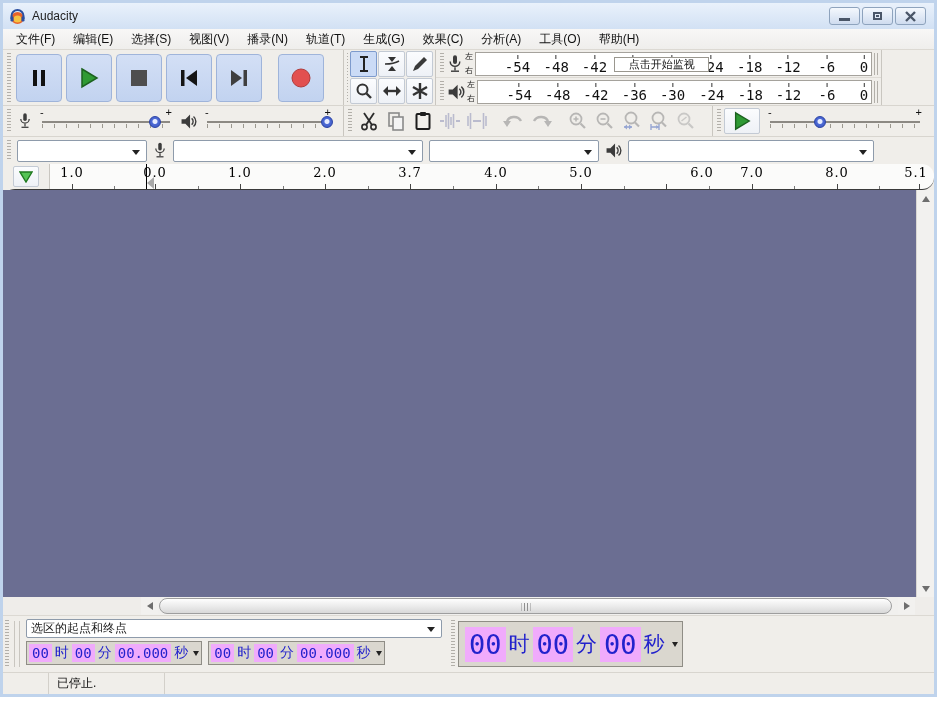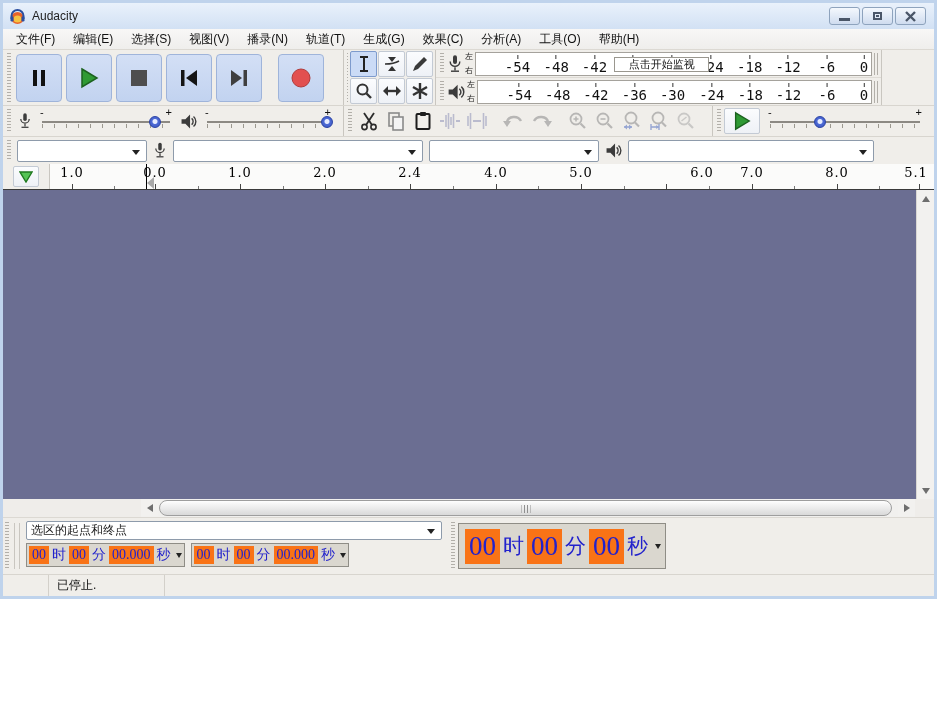--- a/index.html
+++ b/index.html
@@ -1,19 +1,19 @@
 <!DOCTYPE html>
 <html><head>
 <meta charset="utf-8">
 <style>
   * { margin:0; padding:0; box-sizing:border-box; }
   html,body { width:937px; height:711px; }
   body { font-family:"Liberation Sans","DejaVu Sans",sans-serif; font-size:12px; color:#1a1a1a; }
 
-  .win { width:937px; height:599px; border:3px solid #bfd3ec; background:#f0eeea;
+  .win { width:937px; height:697px; border:3px solid #bfd3ec; background:#f0eeea;
          display:flex; flex-direction:column; overflow:hidden; }
 
   
   .titlebar { height:26px; flex:0 0 26px; background:linear-gradient(#e9f1fb,#d2e1f4);
               display:flex; align-items:center; padding:0 6px; }
   .app-icon { width:17px; height:17px; margin-right:6px; }
   .title-text { font-size:12px; color:#222; }
   .win-btns { margin-left:auto; display:flex; gap:2px; padding-right:2px; }
   .win-btn { width:31px; height:18px; border:1px solid #8ea3bd; border-radius:3px;
              background:linear-gradient(#f4f8fd,#cfdcef); display:flex; align-items:center; justify-content:center; }
@@ -98,21 +98,21 @@
            position:relative; margin:0 3px; }
   .combo .arrow { position:absolute; right:6px; top:9px; width:0; height:0;
                   border-left:4px solid transparent; border-right:4px solid transparent; border-top:5px solid #222; }
   .combo-host { width:130px; }
   .combo-rec { width:250px; }
   .combo-ch { width:170px; }
   .combo-play { width:246px; }
   .dev-icon { margin:0 3px; }
 
   
-  .timeline { flex:0 0 26px; display:flex; background:#fbfbfa; border-bottom:1px solid #3a3a3a; }
+  .timeline { flex:0 0 26px; display:flex; background:#fbfbfa; border-bottom:1px solid #3a3a3a;border-radius:12px; }
   .tl-left { width:47px; background:#f0eeea; border-right:1px solid #c9c6c0;
              display:flex; align-items:center; justify-content:center; }
   .pin-btn { width:26px; height:21px; border:1px solid #c3cad4; border-radius:2px;
              background:linear-gradient(#fbfcfe,#eef1f6); display:flex; align-items:center; justify-content:center; }
   .ruler { position:relative; flex:1; font-family:"DejaVu Serif",serif; }
   .r-label { position:absolute; top:1px; transform:translateX(-50%); font-size:13px; letter-spacing:1px; color:#000; }
   .r-tick { position:absolute; bottom:0; width:1px; height:5px; background:#444; }
   .r-mtick { position:absolute; bottom:0; width:1px; height:3px; background:#777; }
   .cursor-line { position:absolute; left:96px; top:0; bottom:0; width:1px; background:#000; }
   .cursor-tri { position:absolute; left:97px; bottom:0; width:0; height:0;
@@ -148,21 +148,21 @@
   .sb-ctrl { height:26px; display:flex; align-items:center; }
   .combo2 { height:24px; border:1px solid #8e9bab; border-radius:2px; background:#fff;
             position:relative; display:flex; align-items:flex-start; padding:0 4px; font-size:12px; }
   .combo2 .arrow { position:absolute; right:6px; top:10px; width:0; height:0;
                    border-left:4px solid transparent; border-right:4px solid transparent; border-top:5px solid #222; }
   .sel-combo { height:19px; margin-top:1px; }
   .sel-combo .arrow { top:7px; }
 
   .timefield { height:24px; border:1px solid #8f8d86; background:#dad7cf; display:flex; align-items:center;
                font-family:"DejaVu Sans Mono",monospace; font-size:14px; color:#2222cc; position:relative; padding-right:12px; }
-  .tf-dg { background:#f97316; padding:1px 3px; margin:0 2px;font-family:Liberation Serif, serif; }
+  .tf-dg { background:#f0abfc; padding:1px 3px; margin:0 2px; }
   .tf-u { padding:0 1px; }
   .tf-arrow { position:absolute; right:2px; top:9px; width:0; height:0;
               border-left:3.5px solid transparent; border-right:3.5px solid transparent; border-top:5px solid #222; }
 
   .bigtime { height:46px; border:1px solid #8f8d86; background:#dad7cf; display:flex; align-items:center;
              font-family:"DejaVu Sans Mono",monospace; font-size:27px; color:#2222cc; position:relative;
              padding:0 16px 0 4px; align-self:center; }
   .bigtime .tf-dg { padding:2px 4px; }
   .bigtime .tf-u { font-size:21px; }
   .bigtime .tf-arrow { right:4px; top:20px; }
@@ -529,21 +529,21 @@
         <svg width="14" height="12" viewBox="0 0 14 12">
           <polygon points="1,1 13,1 7,11" fill="#55c455" stroke="#1f7a1f" stroke-width="1.4"></polygon>
         </svg>
       </div>
     </div>
     <div class="ruler">
       <span class="r-label" style="left:22px">1.0</span>
       <span class="r-label" style="left:105px">0.0</span>
       <span class="r-label" style="left:190px">1.0</span>
       <span class="r-label" style="left:275px">2.0</span>
-      <span class="r-label" style="left:360px">2.4</span>
+      <span class="r-label" style="left:360px">3.7</span>
       <span class="r-label" style="left:446px">4.0</span>
       <span class="r-label" style="left:531px">5.0</span>
       <span class="r-label" style="left:652px">6.0</span>
       <span class="r-label" style="left:702px">7.0</span>
       <span class="r-label" style="left:787px">8.0</span>
       <span class="r-label" style="left:866px">5.1</span>
       <i class="r-tick" style="left:22px"></i>
         <i class="r-tick" style="left:105px"></i>
         <i class="r-tick" style="left:190px"></i>
       <i class="r-tick" style="left:275px"></i>

